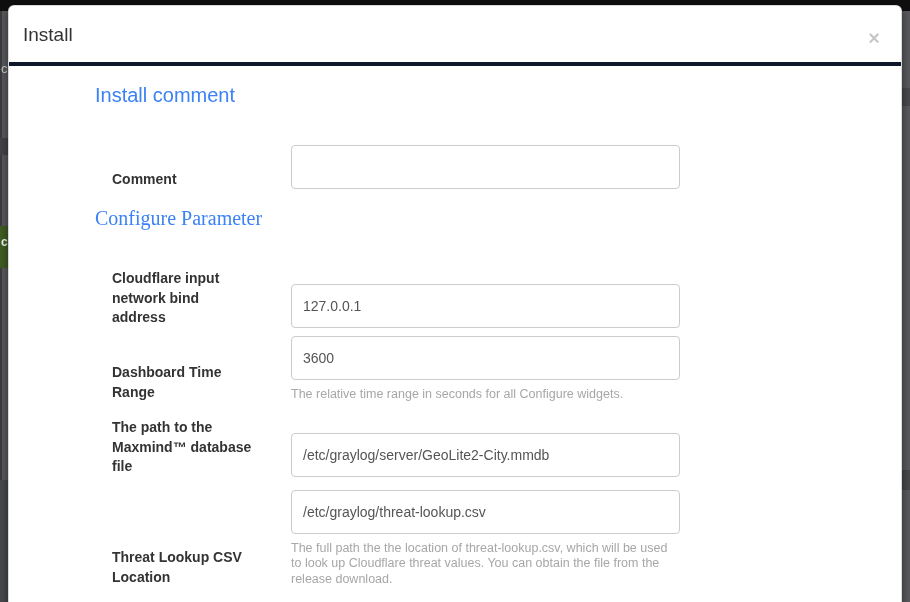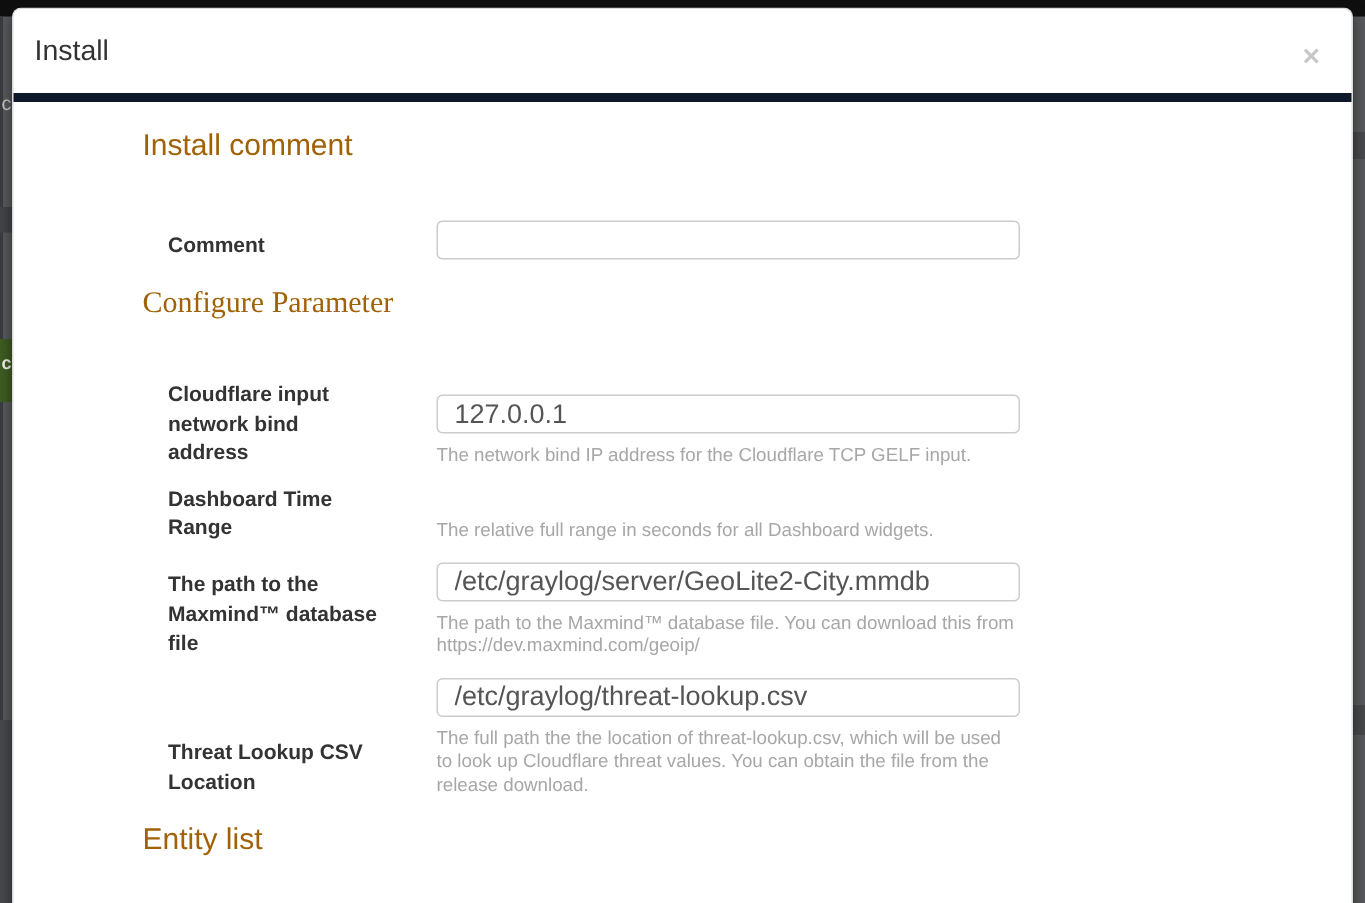--- a/index.html
+++ b/index.html
@@ -34,62 +34,62 @@
     width: 894px; height: 680px;
     background: #ffffff;
     border: 1px solid rgba(0,0,0,0.15);
     border-radius: 6px;
     box-shadow: 0 3px 9px rgba(0,0,0,0.5);
     z-index: 10;
   }
   .modal-header {
     position: relative;
     padding: 17px 14px 15px 14px;
-    border-bottom: 6px solid #0f172a;
+    border-bottom: 4px solid #0f172a;
   }
   .modal-title {
     margin: 0;
     font-size: 19px; font-weight: 400; line-height: 24px;
     color: #333333;
   }
   .close-btn {
     position: absolute; top: 22px; right: 21px;
     background: none; border: none; padding: 0;
     font-family: inherit;
     font-size: 20px; font-weight: 700; line-height: 1;
     color: #000; opacity: 0.22;
     cursor: pointer;
   }
 
   .modal-body { padding: 16px 20px 40px 86px; }
 
   .section-heading {
     margin: 0;
     font-size: 20px; font-weight: 400; line-height: 27px;
-    color: #a16207;
+    color: #3b82f6;
   }
   #heading-install-comment     { margin-bottom: 36px; }
   #heading-configure-parameter { margin: 2px 0 34px 0; font-family: Liberation Serif, serif; }
   #heading-entity-list         { margin-top: 16px; }
 
   .form-row { display: flex; align-items: flex-end; margin-bottom: 13px; }
   .form-row.tight { margin-bottom: 8px; }
   .form-row.mb16  { margin-bottom: 16px; }
 
   .row-label {
     flex: 0 0 140px; margin-left: 17px; margin-right: 39px;
     padding-top: 3px;
     font-size: 14px; font-weight: 700; line-height: 19.5px;
     color: #333333;
   }
   .row-controls { width: 389px; }
   .text-input {
-    display: block; width: 100%; height: 26px;
+    display: block; width: 100%; height: 44px;
     padding: 4px 11px;
-    font-family: inherit; font-size: 18px; color: #555555;
+    font-family: inherit; font-size: 14px; color: #555555;
     background: #ffffff;
     border: 1px solid #cccccc; border-radius: 4px;
     outline: none;
   }
   .help-text {
     margin-top: 7px;
     font-size: 12.5px; line-height: 15.5px;
     color: #a7a7a7;
   }
 </style>
@@ -127,36 +127,35 @@
         <input type="text" class="text-input" value="" style="">
       </div>
     </div>
 
     <h4 class="section-heading" id="heading-configure-parameter">Configure Parameter</h4>
 
     <div class="form-row tight">
       <label class="row-label">Cloudflare input network bind address</label>
       <div class="row-controls">
         <input type="text" class="text-input" value="127.0.0.1" style="">
-        <div class="help-text">The network bind IP address for the Cloudflare TCP GELF input.</div>
       </div>
     </div>
 
     <div class="form-row">
       <label class="row-label">Dashboard Time Range</label>
       <div class="row-controls">
-        <div class="help-text">The relative full range in seconds for all Dashboard widgets.</div>
+        <input type="text" class="text-input" value="3600" style="">
+        <div class="help-text">The relative time range in seconds for all Configure widgets.</div>
       </div>
     </div>
 
     <div class="form-row">
       <label class="row-label">The path to the Maxmind™ database file</label>
       <div class="row-controls">
         <input type="text" class="text-input" value="/etc/graylog/server/GeoLite2-City.mmdb" style="">
-        <div class="help-text">The path to the Maxmind™ database file. You can download this from https://dev.maxmind.com/geoip/</div>
       </div>
     </div>
 
     <div class="form-row">
       <label class="row-label">Threat Lookup CSV Location</label>
       <div class="row-controls">
         <input type="text" class="text-input" value="/etc/graylog/threat-lookup.csv" style="">
         <div class="help-text">The full path the the location of threat-lookup.csv, which will be used to look up Cloudflare threat values. You can obtain the file from the release download.</div>
       </div>
     </div>

